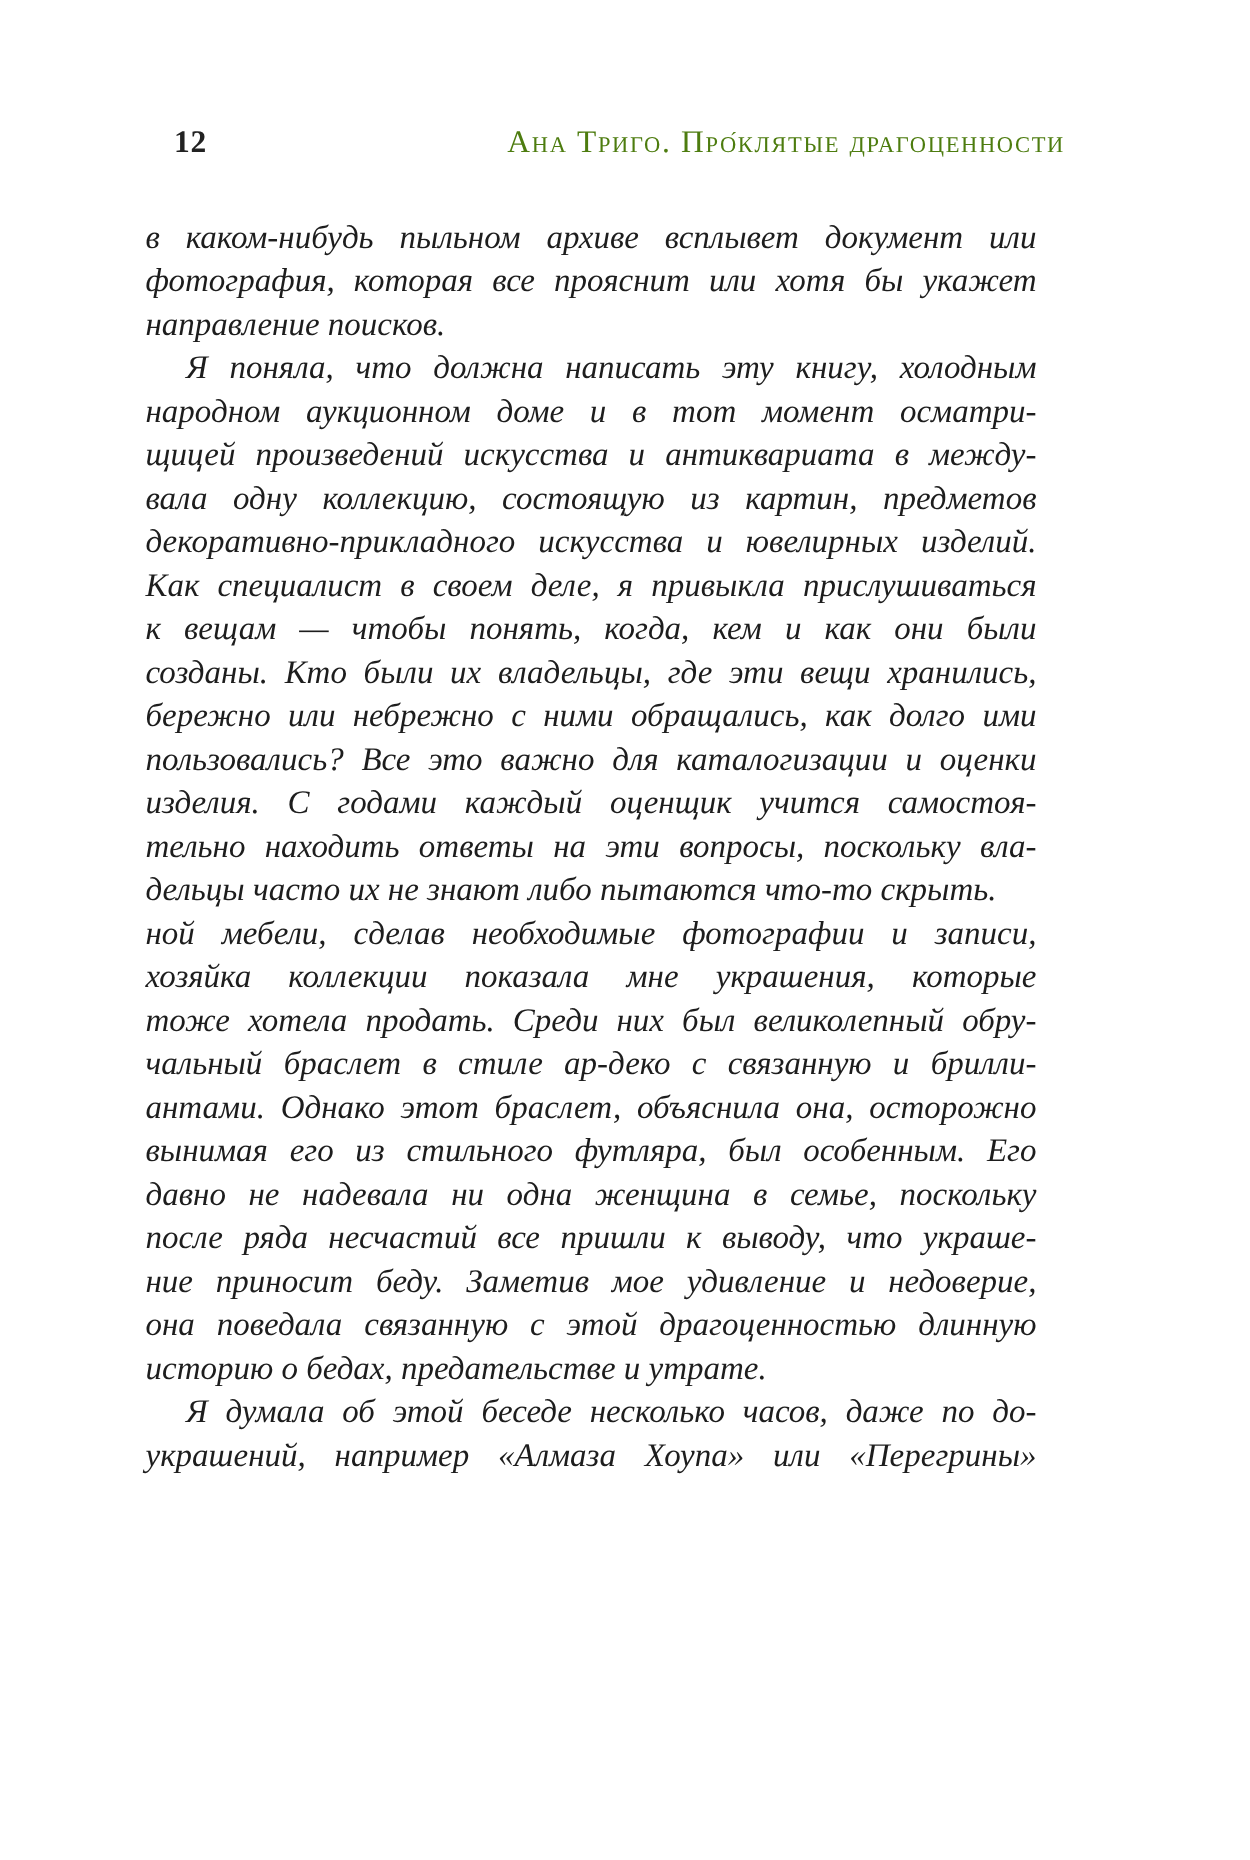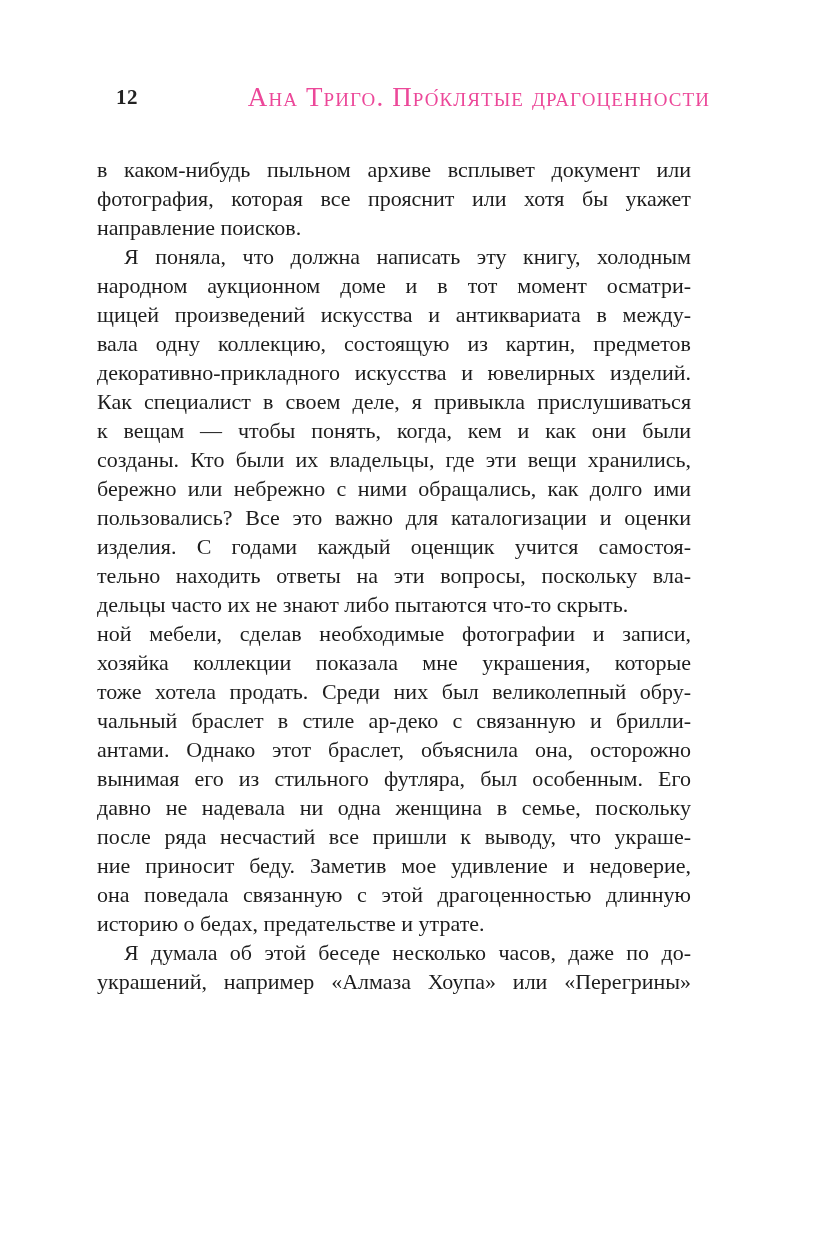--- a/index.html
+++ b/index.html
@@ -24,30 +24,31 @@
     align-items: center;
     margin-left: 19px;
   }
   .page-number {
     font-size: 21px;
     font-weight: 700;
     letter-spacing: 0.5px;
     color: #222222;
   }
   .running-title {
-    font-size: 27px;
+    font-size: 21px;
     font-variant: small-caps;
     letter-spacing: 1.1px;
-    color: #ec4899;
+    color: #4d7c0f;
     white-space: nowrap;
   }
   .text-block {
     position: absolute;
-    left: 97px; top: 155px;
+    left: 97px; top: 143px;
     width: 594px;
+    font-style: italic;
   }
   .line {
     font-size: 22px;
     line-height: 29px;
     color: #1d1d1d;
     text-align: justify;
     text-align-last: justify;
     -moz-text-align-last: justify;
   }
   .line.para-end {

